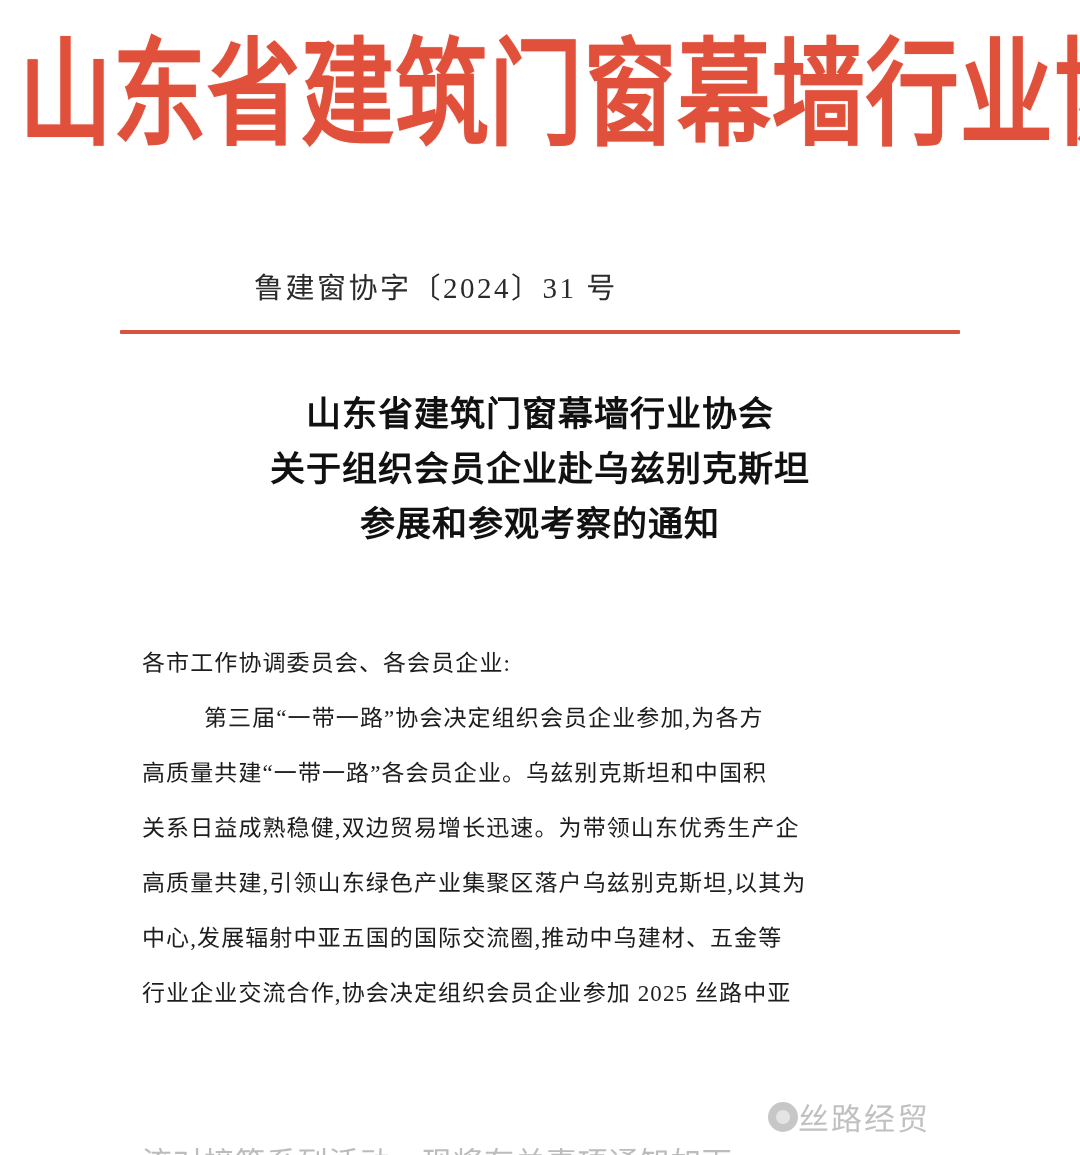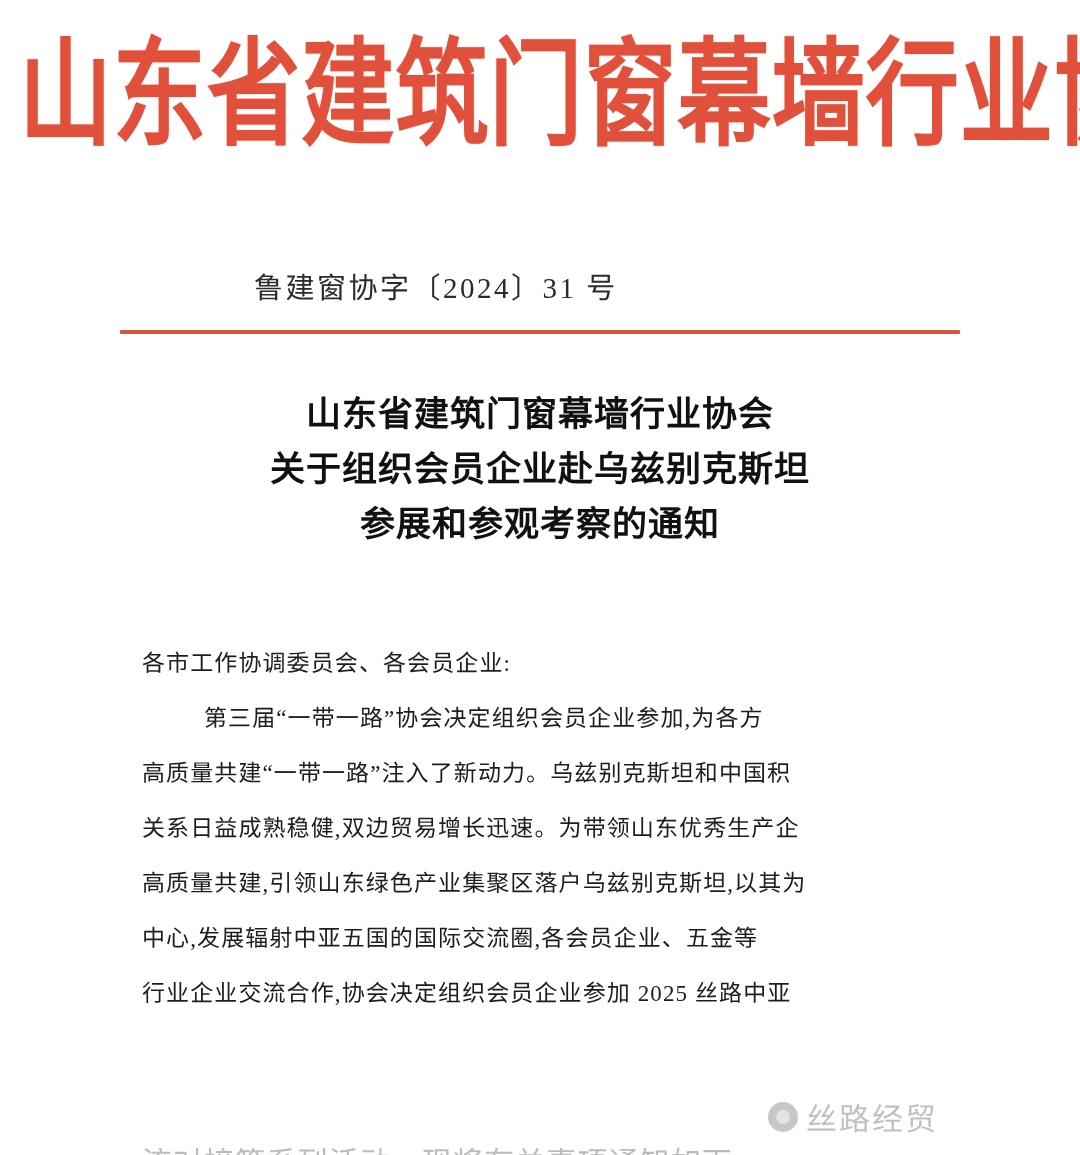--- a/index.html
+++ b/index.html
@@ -111,21 +111,20 @@
     text-indent: 0;
   }
 
   
   .watermark {
     position: absolute;
     top: 1094px;
     left: 768px;
     display: flex;
     align-items: center;
-    gap: 8px;
     opacity: 0.55;
     pointer-events: none;
   }
   .watermark-mark {
     width: 30px;
     height: 30px;
     border-radius: 50%;
     background: #9a9a9a;
     flex: 0 0 auto;
     position: relative;
@@ -179,24 +178,24 @@
 
   <div class="title-block">
     <div class="title-line">山东省建筑门窗幕墙行业协会</div>
     <div class="title-line">关于组织会员企业赴乌兹别克斯坦</div>
     <div class="title-line">参展和参观考察的通知</div>
   </div>
 
   <div class="body-block">
     <div class="body-line salutation">各市工作协调委员会、各会员企业:</div>
     <div class="body-line indent">第三届“一带一路”协会决定组织会员企业参加,为各方</div>
-    <div class="body-line">高质量共建“一带一路”注入了新动力。乌兹别克斯坦和中国积</div>
+    <div class="body-line">高质量共建“一带一路”各会员企业。乌兹别克斯坦和中国积</div>
     <div class="body-line">关系日益成熟稳健,双边贸易增长迅速。为带领山东优秀生产企</div>
     <div class="body-line">高质量共建,引领山东绿色产业集聚区落户乌兹别克斯坦,以其为</div>
-    <div class="body-line">中心,发展辐射中亚五国的国际交流圈,各会员企业、五金等</div>
+    <div class="body-line">中心,发展辐射中亚五国的国际交流圈,推动中乌建材、五金等</div>
     <div class="body-line">行业企业交流合作,协会决定组织会员企业参加 2025 丝路中亚</div>
   </div>
 
   <div class="clipped-line">流对接等系列活动。现将有关事项通知如下:</div>
 
   <div class="watermark">
     <span class="watermark-mark"></span>
     <span class="watermark-text">丝路经贸</span>
   </div>
 

